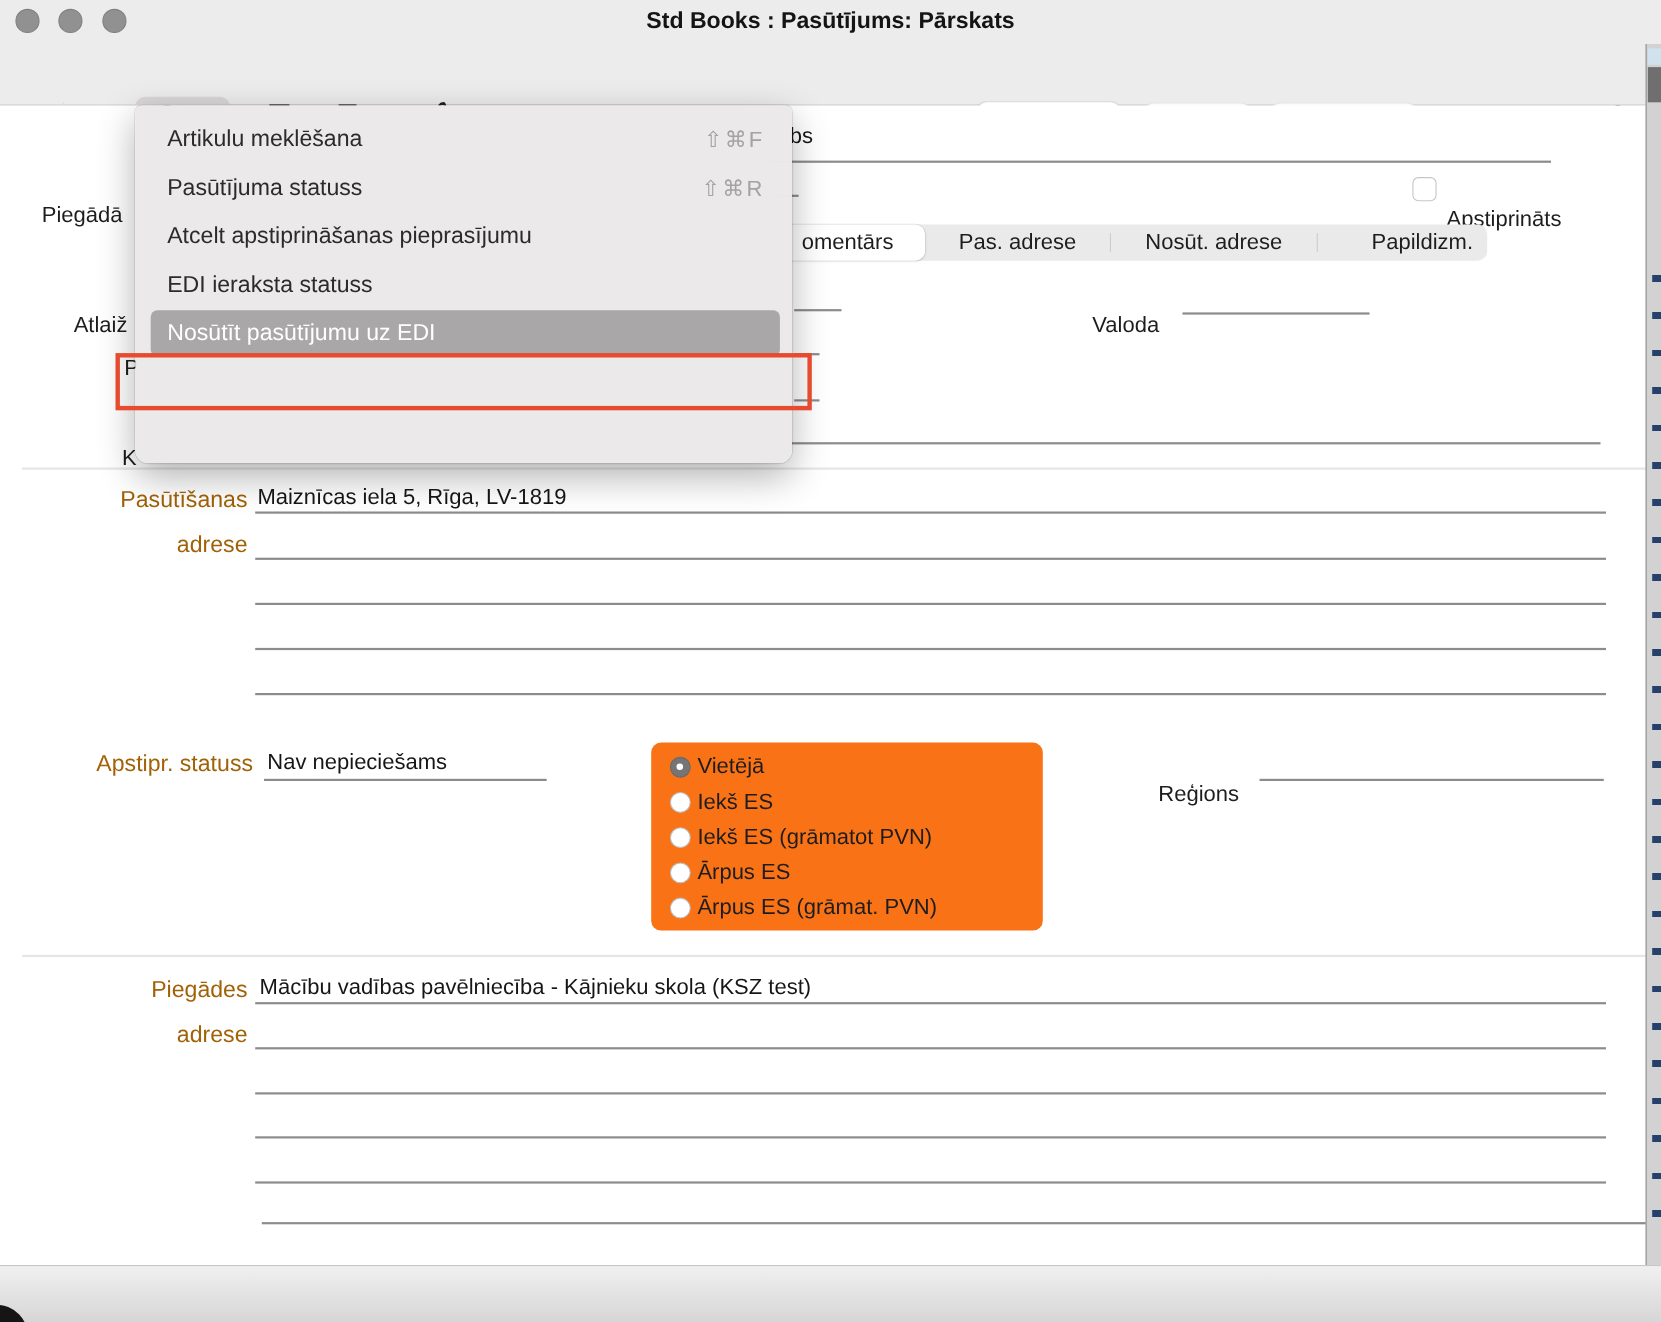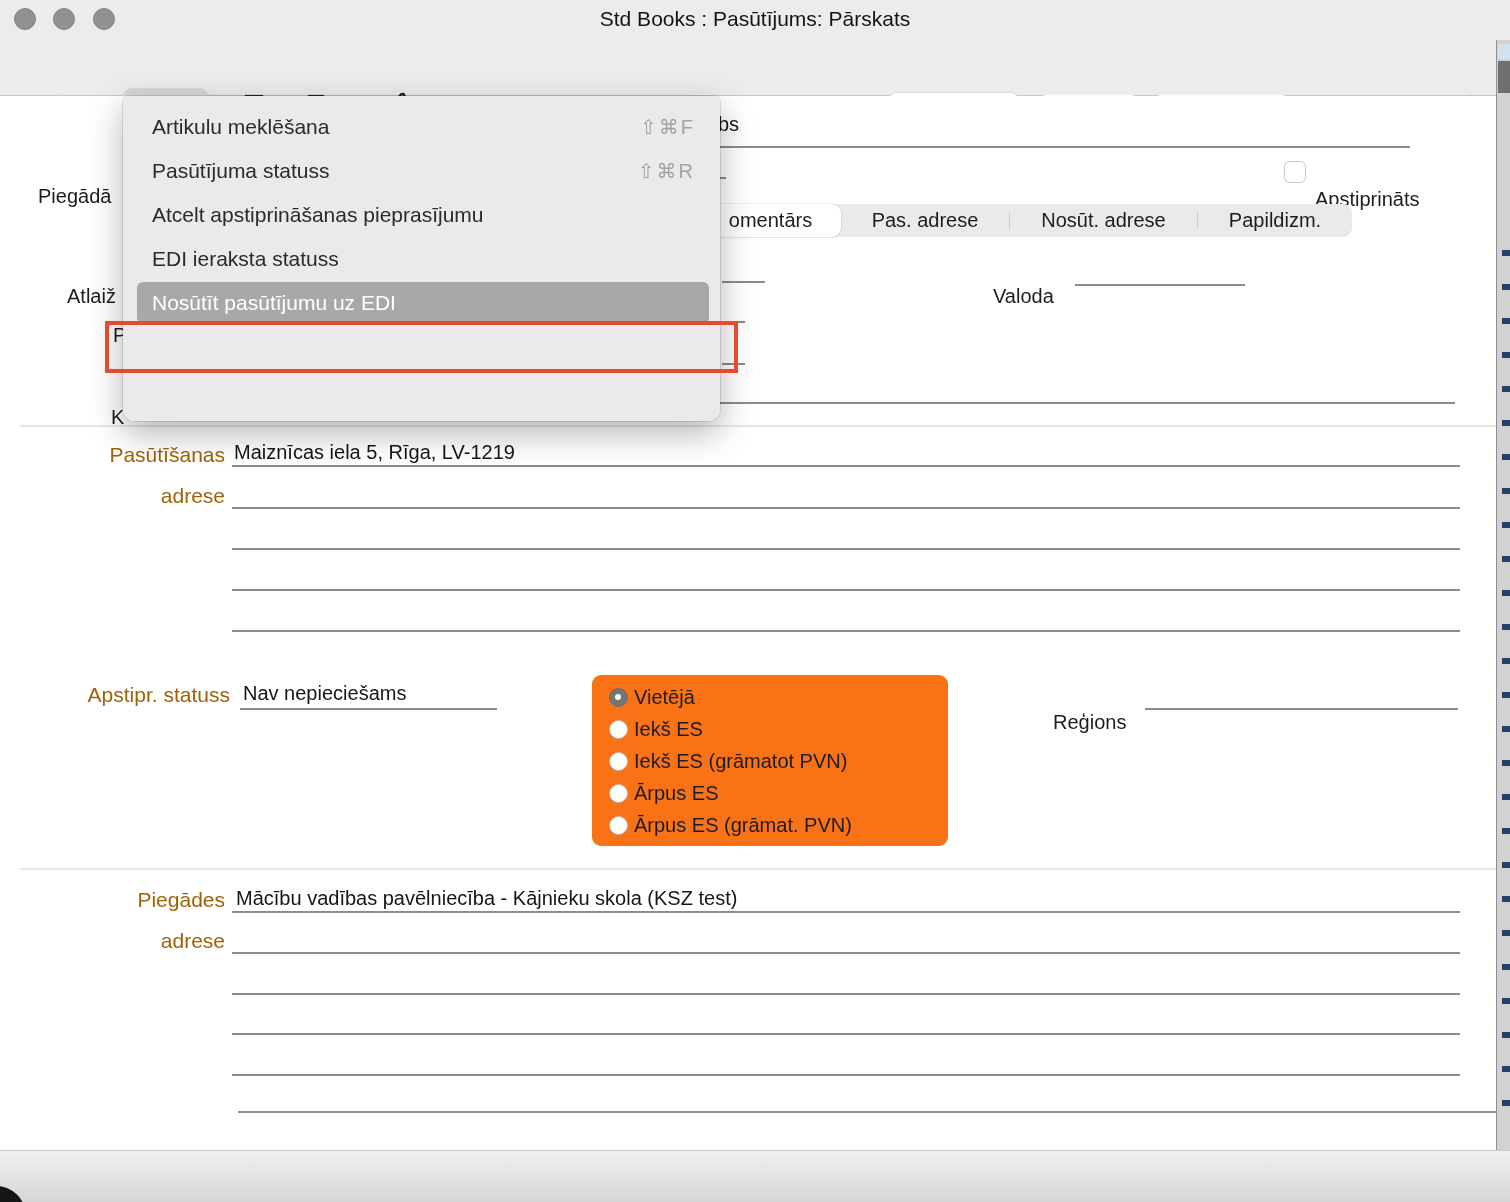--- a/index.html
+++ b/index.html
@@ -3,21 +3,21 @@
 <meta charset="utf-8">
 <style>
   html,body{margin:0;padding:0;background:#fff;}
   .stage{position:relative;width:1510px;height:1202px;overflow:hidden;
          font-family:"Liberation Sans",sans-serif;color:#1d1d1f;background:#fff;}
   
   .titlebar{position:absolute;left:0;top:0;width:1510px;height:40px;background:#edecec;}
   .light{position:absolute;top:8px;width:22px;height:22px;border-radius:50%;
          background:#919191;border:1px solid #818181;box-sizing:border-box;}
   .title{position:absolute;left:0;top:7px;width:1510px;text-align:center;
-         font-size:21px;font-weight:400;color:#141414;}
+         font-size:21px;font-weight:700;color:#141414;}
   .toolbar{position:absolute;left:0;top:40px;width:1510px;height:56px;background:#edecec;
            border-bottom:1px solid #c9c8c8;box-sizing:border-box;}
   .navchev{position:absolute;top:55px;width:26px;height:30px;cursor:default;}
   .navdiv{position:absolute;left:57px;top:53px;width:1px;height:33px;background:#dcdbdb;}
   .opsbtn{position:absolute;left:123px;top:48px;width:86px;height:44px;background:#d8d6d6;
           border-radius:9px;}
   .toolicon{position:absolute;}
   .btn{position:absolute;box-sizing:border-box;border-radius:9px;font-size:21px;
        display:flex;align-items:center;justify-content:center;}
   .btn-veidot{left:888px;top:52px;width:131px;height:38px;background:#fff;
@@ -189,41 +189,41 @@
         <span>omentārs</span>
       </div>
       <div class="tab" style="left:141px;width:168px">
         <span>Pas. adrese</span>
       </div>
       <div class="tabdiv" style="left:309px"></div>
       <div class="tab" style="left:310px;width:187px">
         <span>Nosūt. adrese</span>
       </div>
       <div class="tabdiv" style="left:497px"></div>
-      <div class="tab" style="left:498px;width:154px">
+      <div class="tab" style="left:516px;width:154px">
         <span>Papildizm.</span>
       </div>
     </div>
 
     <div class="lbl" style="left:67px;top:161px">Atlaiž</div>
     <div class="uline" style="left:722px;top:185px;width:43px"></div>
     <div class="lbl" style="left:993px;top:161px">Valoda</div>
     <div class="uline" style="left:1075px;top:188px;width:170px"></div>
 
     <div class="lbl" style="left:113px;top:200px">P</div>
     <div class="uline" style="left:722px;top:225px;width:23px"></div>
     <div class="uline" style="left:722px;top:267px;width:23px"></div>
     <div class="lbl" style="left:111px;top:282px">K</div>
     <div class="uline" style="left:715px;top:306px;width:740px"></div>
 
     <div class="sep" style="top:329px"></div>
 
     <div class="rlbl" style="left:40px;top:347px;width:185px">Pasūtīšanas</div>
     <div class="rlbl" style="left:40px;top:388px;width:185px">adrese</div>
-    <div class="val" style="left:234px;top:345px">Maiznīcas iela 5, Rīga, LV-1219</div>
+    <div class="val" style="left:234px;top:345px">Maiznīcas iela 5, Rīga, LV-1819</div>
     <div class="uline" style="left:232px;top:369px;width:1228px"></div>
     <div class="uline" style="left:232px;top:411px;width:1228px"></div>
     <div class="uline" style="left:232px;top:452px;width:1228px"></div>
     <div class="uline" style="left:232px;top:493px;width:1228px"></div>
     <div class="uline" style="left:232px;top:534px;width:1228px"></div>
 
     <div class="lbl" style="left:612px;top:552px">PVN zona</div>
     <div class="rlbl" style="left:20px;top:587px;width:210px">Apstipr. statuss</div>
     <div class="val" style="left:243px;top:586px">Nav nepieciešams</div>
     <div class="uline" style="left:240px;top:612px;width:257px"></div>

